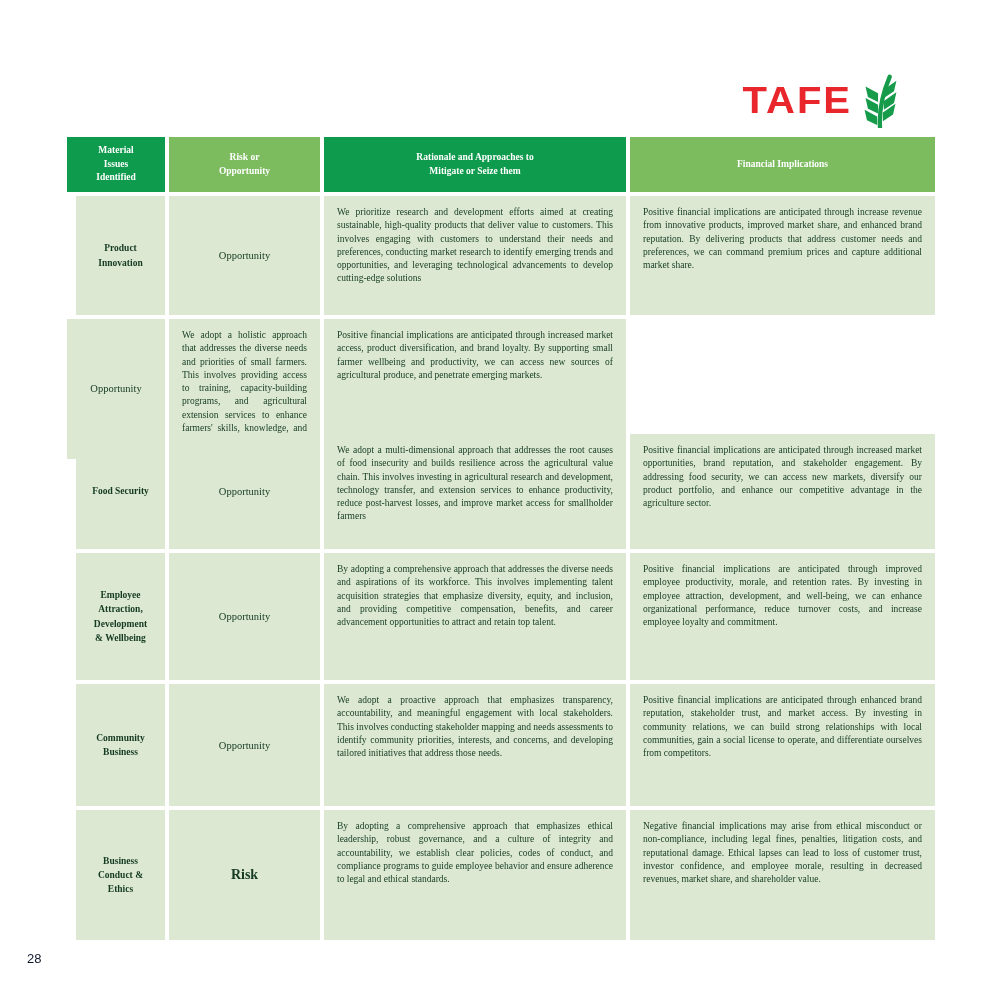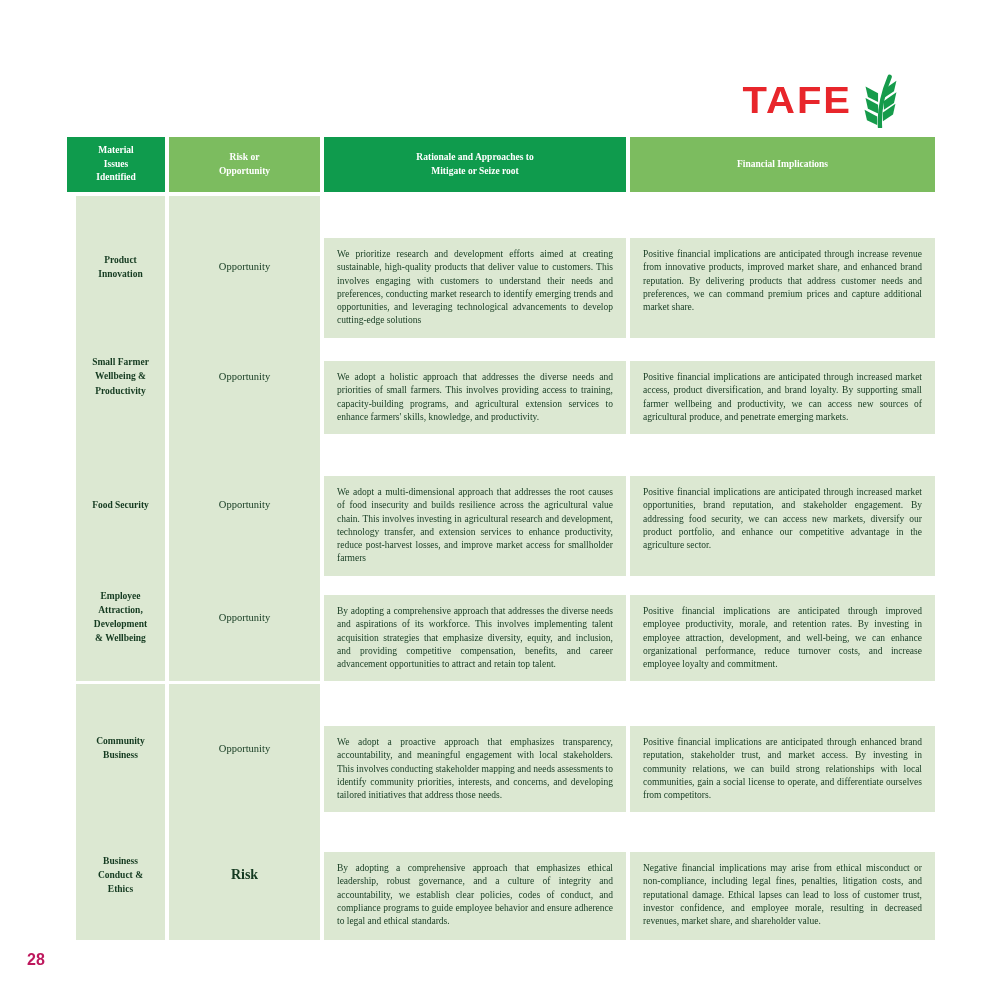--- a/index.html
+++ b/index.html
@@ -93,30 +93,29 @@
     text-align: center;
     font-size: 10.5px;
     padding: 4px;
   }
   .trow.r6 .cell.type { font-weight: bold; font-size: 14px; }
   .cell.para {
     font-size: 9.5px;
     line-height: 1.4;
     text-align: justify;
     padding: 10px 13px;
-    margin-top: 42px;
   }
 
   .page-number {
     position: absolute;
     left: 27px;
     top: 951px;
-    font-size: 16px;
-    font-weight: bold;
-    color: #be185d;
+    font-size: 13px;
+    font-weight: normal;
+    color: #0f172a;
   }
 </style>
 </head>
 <body>
 
 <div class="page">
 
   <div class="logo">
     <span class="logo-text">TAFE</span>
     <span class="logo-icon">
@@ -136,36 +135,33 @@
 
   <div class="mtable">
 
     <div class="trow header">
       <div class="hcell dark">Material
 Issues
 Identified</div>
       <div class="hcell light">Risk or
 Opportunity</div>
       <div class="hcell dark">Rationale and Approaches to
-Mitigate or Seize root</div>
+Mitigate or Seize them</div>
       <div class="hcell light">Financial Implications</div>
     </div>
 
     <div class="trow r1">
       <div class="cell issue">Product
 Innovation</div>
       <div class="cell type">Opportunity</div>
       <div class="cell para">We prioritize research and development efforts aimed at creating sustainable, high-quality products that deliver value to customers. This involves engaging with customers to understand their needs and preferences, conducting market research to identify emerging trends and opportunities, and leveraging technological advancements to develop cutting-edge solutions</div>
       <div class="cell para">Positive financial implications are anticipated through increase revenue from innovative products, improved market share, and enhanced brand reputation. By delivering products that address customer needs and preferences, we can command premium prices and capture additional market share.</div>
     </div>
 
     <div class="trow r2">
-      <div class="cell issue">Small Farmer
-Wellbeing &amp;
-Productivity</div>
       <div class="cell type">Opportunity</div>
       <div class="cell para">We adopt a holistic approach that addresses the diverse needs and priorities of small farmers. This involves providing access to training, capacity-building programs, and agricultural extension services to enhance farmers' skills, knowledge, and productivity.</div>
       <div class="cell para">Positive financial implications are anticipated through increased market access, product diversification, and brand loyalty. By supporting small farmer wellbeing and productivity, we can access new sources of agricultural produce, and penetrate emerging markets.</div>
     </div>
 
     <div class="trow r3">
       <div class="cell issue">Food Security</div>
       <div class="cell type">Opportunity</div>
       <div class="cell para">We adopt a multi-dimensional approach that addresses the root causes of food insecurity and builds resilience across the agricultural value chain. This involves investing in agricultural research and development, technology transfer, and extension services to enhance productivity, reduce post-harvest losses, and improve market access for smallholder farmers</div>
       <div class="cell para">Positive financial implications are anticipated through increased market opportunities, brand reputation, and stakeholder engagement. By addressing food security, we can access new markets, diversify our product portfolio, and enhance our competitive advantage in the agriculture sector.</div>

